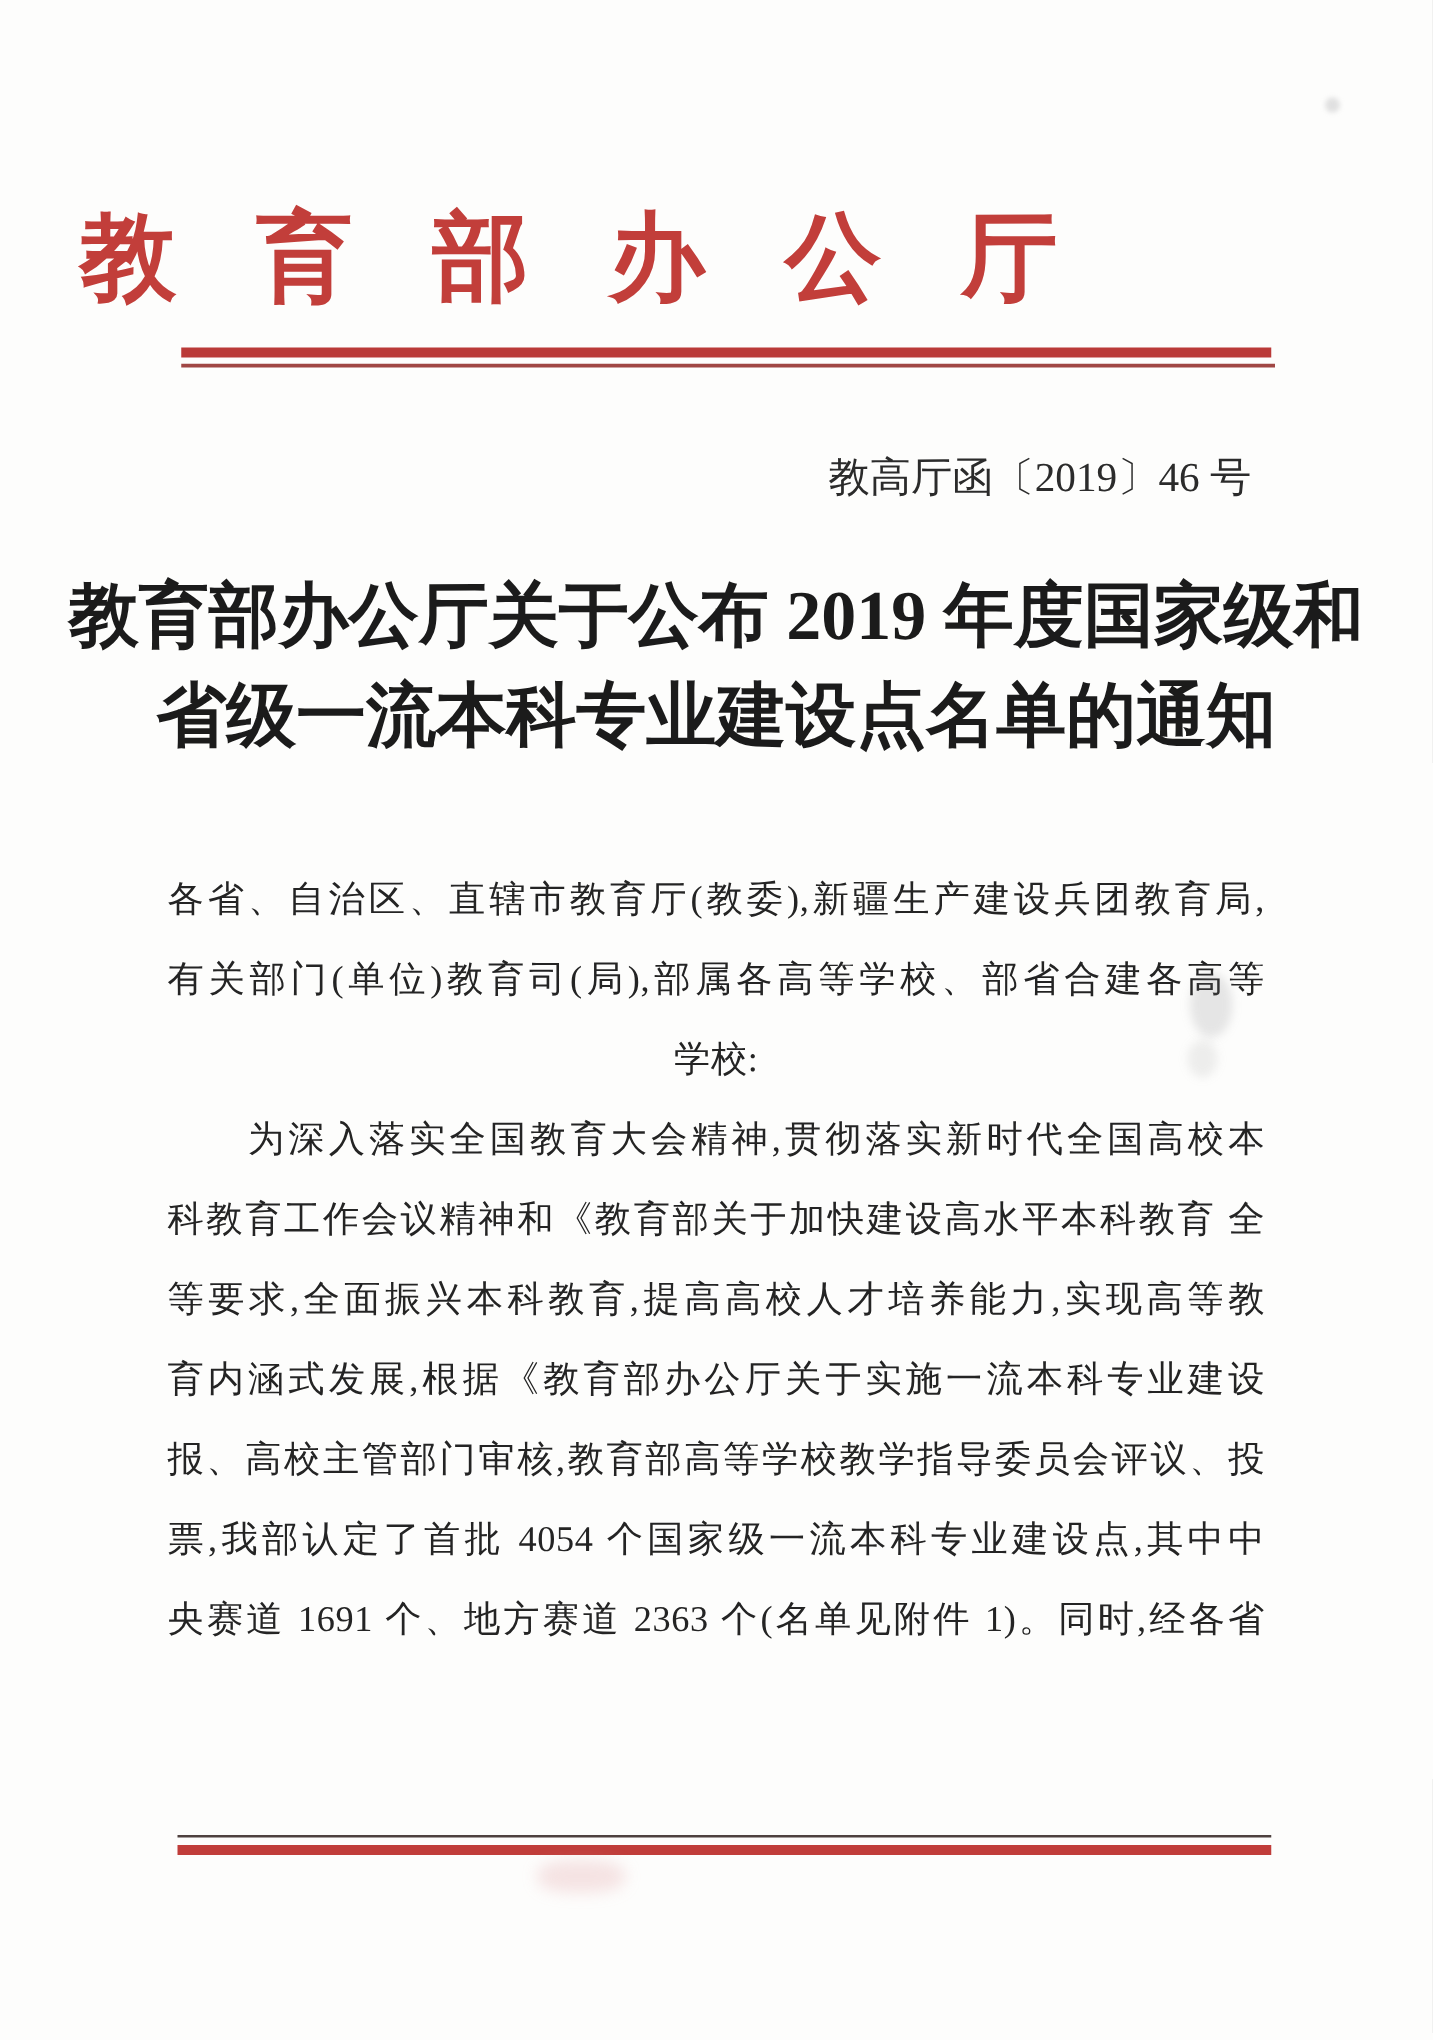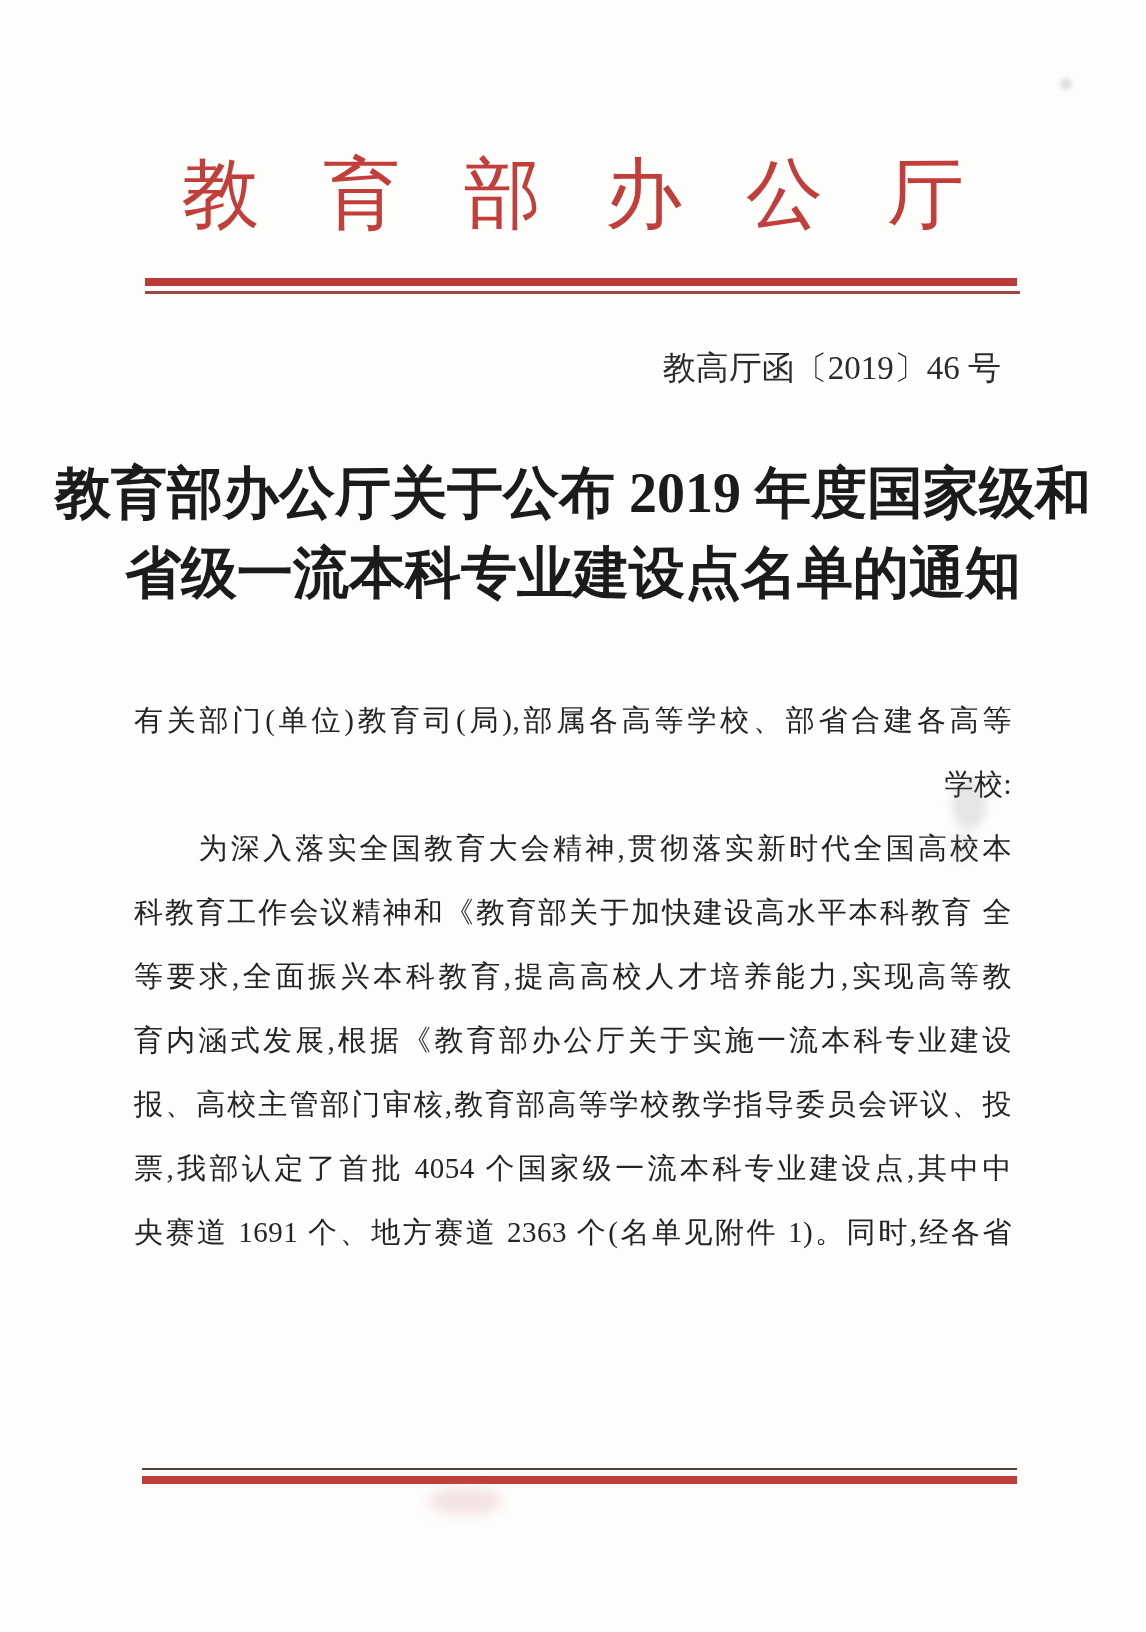--- a/index.html
+++ b/index.html
@@ -9,46 +9,45 @@
     height: 1632px;
     margin: 0 auto;
     background: #fdfdfc;
     overflow: hidden;
     font-family: "Liberation Serif", "DejaVu Serif", serif;
   }
 
   
   .letterhead {
     position: absolute;
-    top: 144px;
+    top: 156px;
     left: 0;
     width: 100%;
-    text-align: center;
     font-size: 77px;
-    font-weight: normal;
+    font-weight: bold;
     line-height: 100px;
     letter-spacing: 64px;
     color: #c23e3a;
   }
   .letterhead span { padding-left: 64px; }
 
   
   .rule-top {
     position: absolute;
     top: 278px;
     left: 145px;
     width: 872px;
   }
   .rule-top .thick { height: 8px; background: #ba3a38; }
   .rule-top .thin  { height: 3px; background: #a04744; margin-top: 5px; width: 875px; }
 
   
   .doc-number {
     position: absolute;
-    top: 348px;
+    top: 363px;
     left: 0;
     width: 100%;
     box-sizing: border-box;
     padding-right: 145px;
     text-align: right;
     font-size: 33px;
     line-height: 40px;
     color: #2b2b2b;
   }
 
@@ -70,21 +69,21 @@
     position: absolute;
     top: 688px;
     left: 134px;
     width: 878px;
     font-size: 29px;
     color: #242424;
   }
   .body-line {
     height: 64px;
     line-height: 64px;
-    text-align: right;
+    text-align: center;
     letter-spacing: 0.5px;
   }
   .body-line.fill {
     text-align: justify;
     text-align-last: justify;
   }
 
   
   .rule-bottom {
     position: absolute;
@@ -121,20 +120,21 @@
   </div>
 
   <div class="doc-number">教高厅函〔2019〕46 号</div>
 
   <div class="doc-title">
     <div>教育部办公厅关于公布 2019 年度国家级和</div>
     <div>省级一流本科专业建设点名单的通知</div>
   </div>
 
   <div class="body-text">
+      <div class="body-line fill">各省、自治区、直辖市教育厅(教委),新疆生产建设兵团教育局,</div>
       <div class="body-line fill">有关部门(单位)教育司(局),部属各高等学校、部省合建各高等</div>
       <div class="body-line">学校:</div>
       <div class="body-line fill">　　为深入落实全国教育大会精神,贯彻落实新时代全国高校本</div>
       <div class="body-line fill">科教育工作会议精神和《教育部关于加快建设高水平本科教育 全</div>
       <div class="body-line fill">等要求,全面振兴本科教育,提高高校人才培养能力,实现高等教</div>
       <div class="body-line fill">育内涵式发展,根据《教育部办公厅关于实施一流本科专业建设</div>
       <div class="body-line fill">报、高校主管部门审核,教育部高等学校教学指导委员会评议、投</div>
       <div class="body-line fill">票,我部认定了首批 4054 个国家级一流本科专业建设点,其中中</div>
       <div class="body-line fill">央赛道 1691 个、地方赛道 2363 个(名单见附件 1)。同时,经各省</div>
     </div>

